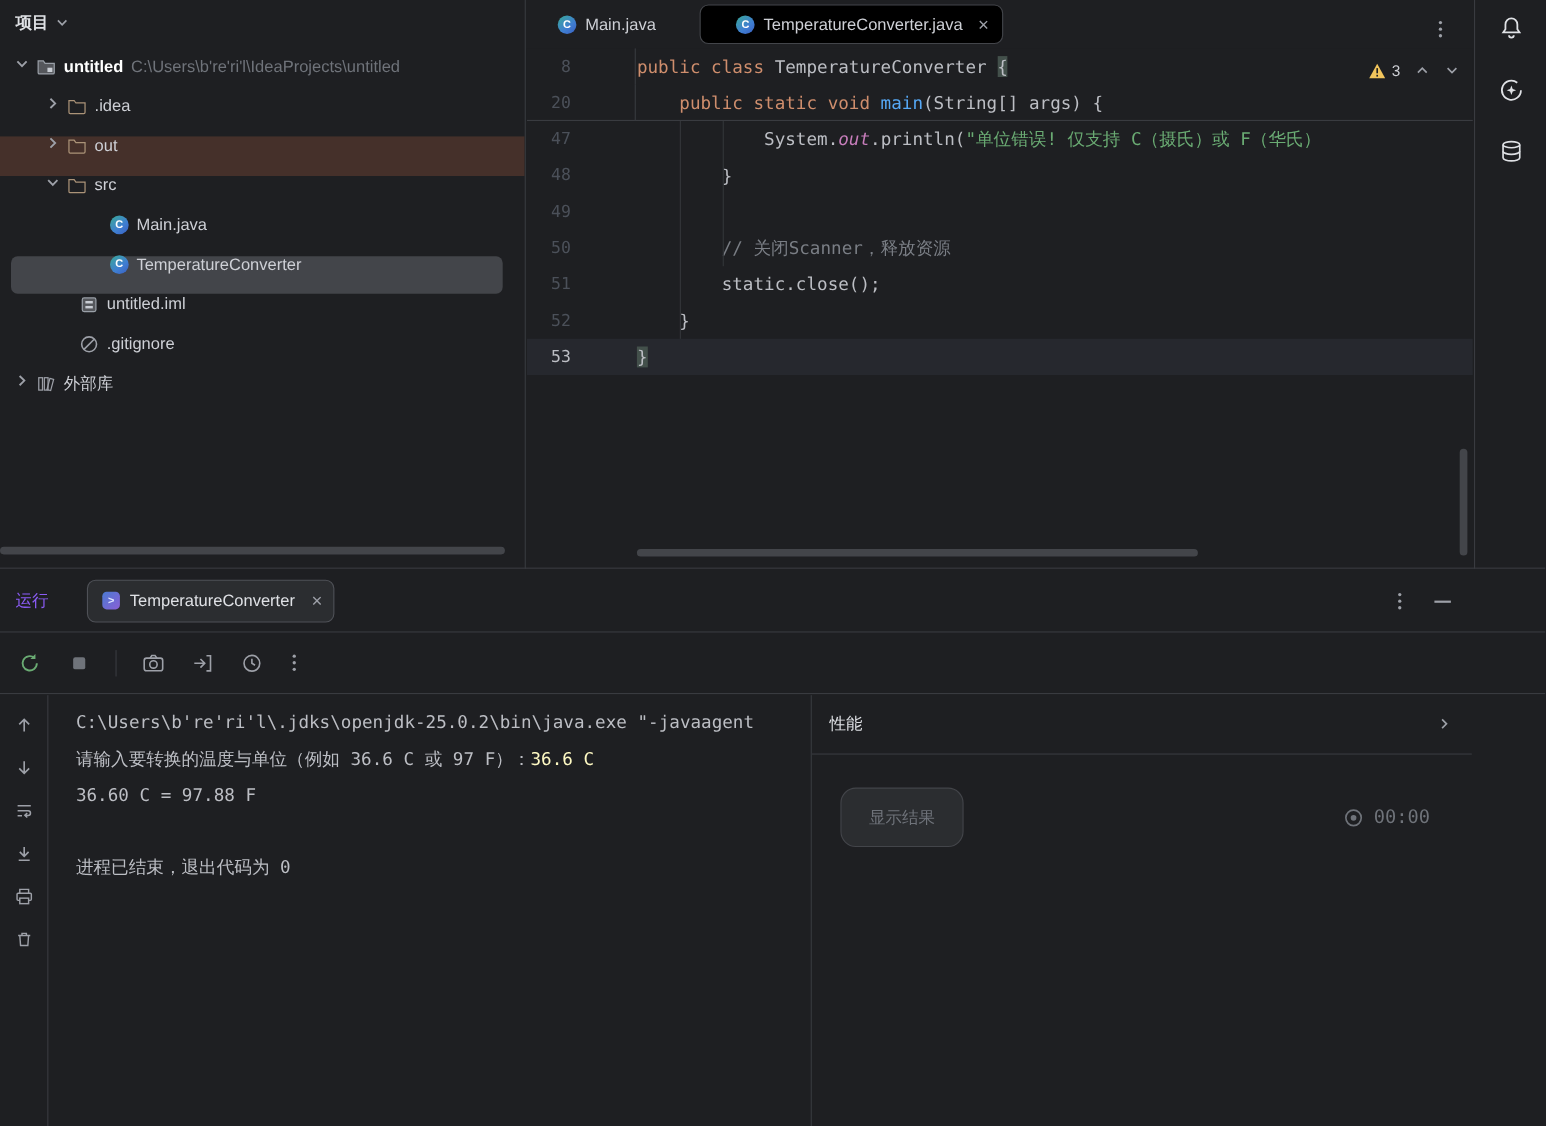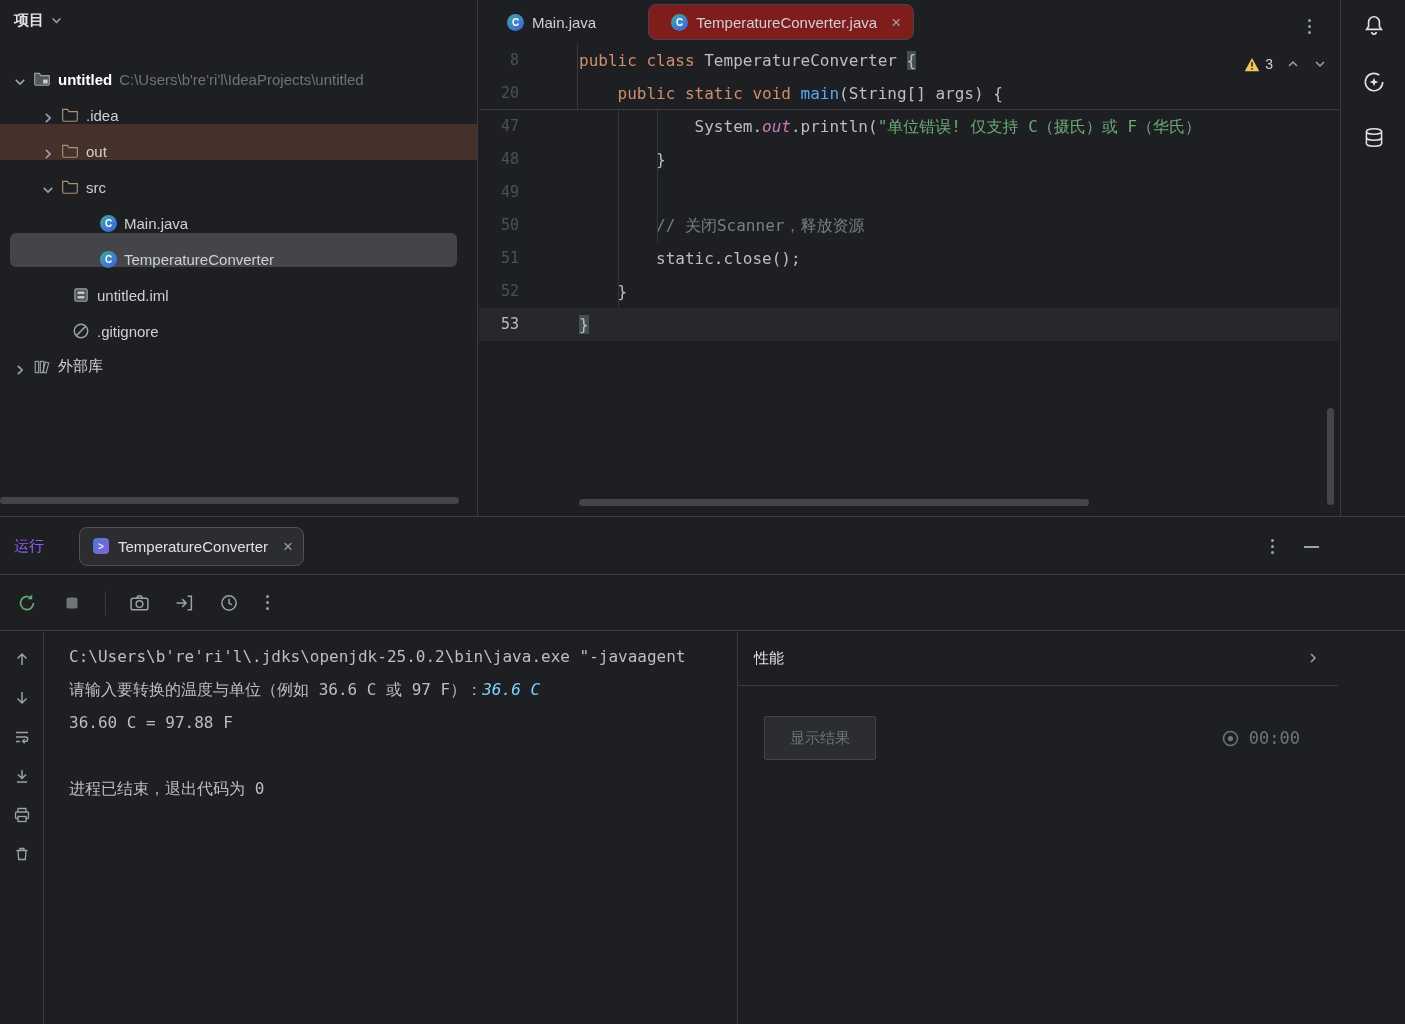--- a/index.html
+++ b/index.html
@@ -7,35 +7,35 @@
   body{background:#1e1f22;font-family:"Liberation Sans",sans-serif;color:#ced0d6;font-size:15px}
   .app{position:relative;width:1405px;height:1024px;background:#1e1f22}
 
   
   .top-area{position:absolute;top:0;left:0;width:1405px;height:517px;border-bottom:1px solid #393b40}
 
   
   .project-panel{position:absolute;top:0;left:0;width:478px;height:517px;border-right:1px solid #393b40;overflow:hidden}
   .panel-header{display:flex;align-items:center;gap:7px;height:40px;padding-left:14px;font-weight:bold;color:#dfe1e5}
   .tree{position:absolute;top:52px;left:0;right:0}
-  .trow{position:relative;height:36px;display:flex;align-items:flex-end;gap:7px;white-space:nowrap;cursor:default;z-index:0}
+  .trow{position:relative;height:36px;display:flex;align-items:flex-start;gap:7px;white-space:nowrap;cursor:default;z-index:0}
   .trow .lbl{color:#ced0d6}
   .trow.selected::before{content:"";position:absolute;left:10px;right:20px;top:1px;bottom:1px;background:#43454a;border-radius:6px;z-index:-1}
   .trow.excluded::before{content:"";position:absolute;left:0;right:0;top:0;bottom:0;background:#45302a;z-index:-1}
   .root-label{font-weight:bold;color:#ffffff}
   .root-path{color:#6f737a;overflow:hidden;text-overflow:clip}
   .chev{flex:none;display:inline-flex}
   .panel-hscroll{position:absolute;left:0;top:497px;width:478px;height:8px}
   .panel-hscroll .thumb{position:absolute;left:0;top:0;height:7px;width:459px;background:#43454a;border-radius:4px}
 
   
   .editor{position:absolute;top:0;left:479px;width:860px;height:517px;overflow:hidden}
   .tabbar{position:relative;height:44px;display:flex;align-items:center;padding-left:16px}
   .tab{display:flex;align-items:center;gap:8px;height:36px;padding:0 12px;border-radius:8px;color:#ced0d6;cursor:pointer}
-  .tab.active{border:1px solid #43454a;background:#7f1d1d;margin-left:40px;padding:0 10px 0 22px}
+  .tab.active{border:1px solid #43454a;background:#000000;margin-left:28px;padding:0 10px 0 32px}
   .tab .close{color:#9da0a8;font-size:17px;line-height:1;padding:0 2px;margin-left:4px}
   .tabbar .kebab{position:absolute;right:24px;top:15px}
 
   .cls-icon{flex:none;width:17px;height:17px;border-radius:50%;background:linear-gradient(140deg,#3aa3a0 10%,#3f7ed2 60%,#3a5fc0);display:inline-flex;align-items:center;justify-content:center}
   .cls-icon::after{content:"C";color:#fff;font-size:10px;font-weight:bold;font-family:"Liberation Sans",sans-serif}
 
   
   .mono, .code-cell, .gutter-num, .console-line{font-family:"DejaVu Sans Mono","Liberation Mono",monospace}
   .sticky{position:absolute;top:44px;left:0;right:0;height:66px;border-bottom:1px solid #393b40;background:#1e1f22;z-index:2}
   .codearea{position:absolute;top:110px;left:0;right:0;bottom:0;overflow:hidden}
@@ -45,21 +45,21 @@
   .sticky .code-cell{border-left-color:#393b40}
   .code-row.current{background:#26282e}
   .code-row.current .gutter-num{color:#bcbec4}
   .tk-plain{color:#bcbec4}
   .tk-kw{color:#cf8e6d}
   .tk-str{color:#6aab73}
   .tk-cmt{color:#7a7e85}
   .tk-field{color:#c77dbb;font-style:italic}
   .tk-method{color:#56a8f5}
   .tk-brace{color:#bcbec4;background:#43504b}
-  .tk-input{color:#7dd3fc;font-style:italic}
+  .tk-input{color:#fef9c3;}
   .guide{position:absolute;width:1px;background:#33363a}
 
   .inspections{position:absolute;top:56px;right:12px;display:flex;align-items:center;gap:13px;z-index:3}
   .inspections .cnt{color:#ced0d6;font-size:14px;margin-left:-8px}
 
   .editor-hscroll{position:absolute;left:100px;top:499px;height:7px;width:510px;background:#43454a;border-radius:4px;z-index:4}
   .editor-vscroll{position:absolute;right:5px;top:408px;width:7px;height:97px;background:#43454a;border-radius:4px;z-index:4}
 
   
   .right-strip{position:absolute;top:0;left:1340px;width:65px;height:517px;border-left:1px solid #393b40}
@@ -83,21 +83,21 @@
   .run-body{position:absolute;top:114px;left:0;right:0;bottom:0}
   .console-gutter{position:absolute;left:0;top:0;bottom:0;width:44px;border-right:1px solid #393b40;display:flex;flex-direction:column;align-items:center;padding-top:14px;gap:13px}
   .gbtn{display:inline-flex;align-items:center;justify-content:center;width:26px;height:26px;cursor:pointer}
   .console-out{position:absolute;left:45px;top:0;width:692px;bottom:0;padding:8px 0 0 24px;overflow:hidden}
   .console-line{min-height:33px;line-height:33px;font-size:16px;white-space:pre;color:#bcbec4}
 
   .perf{position:absolute;left:737px;top:0;width:601px;bottom:0;border-left:1px solid #393b40}
   .perf-header{position:relative;height:54px;display:flex;align-items:center;padding-left:16px;border-bottom:1px solid #393b40;color:#dfe1e5}
   .perf-header .chev{position:absolute;right:18px;top:19px}
   .perf-row{display:flex;justify-content:space-between;align-items:center;padding:30px 38px 0 26px}
-  .show-results{min-width:112px;height:44px;border:1px solid #43454a;background:#2b2d30;border-radius:2px;color:#6f737a;font-size:15px;font-family:"Liberation Sans",sans-serif;cursor:pointer}
+  .show-results{min-width:112px;height:54px;border:1px solid #43454a;background:#2b2d30;border-radius:14px;color:#6f737a;font-size:15px;font-family:"Liberation Sans",sans-serif;cursor:pointer}
   .timer{display:flex;align-items:flex-end;gap:9px;color:#6f737a;font-size:17px;font-family:"DejaVu Sans Mono","Liberation Mono",monospace}
 
   .kebab{display:flex;flex-direction:column;gap:3px;padding:4px;cursor:pointer}
   .kebab i{width:3px;height:3px;border-radius:50%;background:#9da0a8}
 
   svg{display:block}
 </style>
 </head>
 <body>
 

